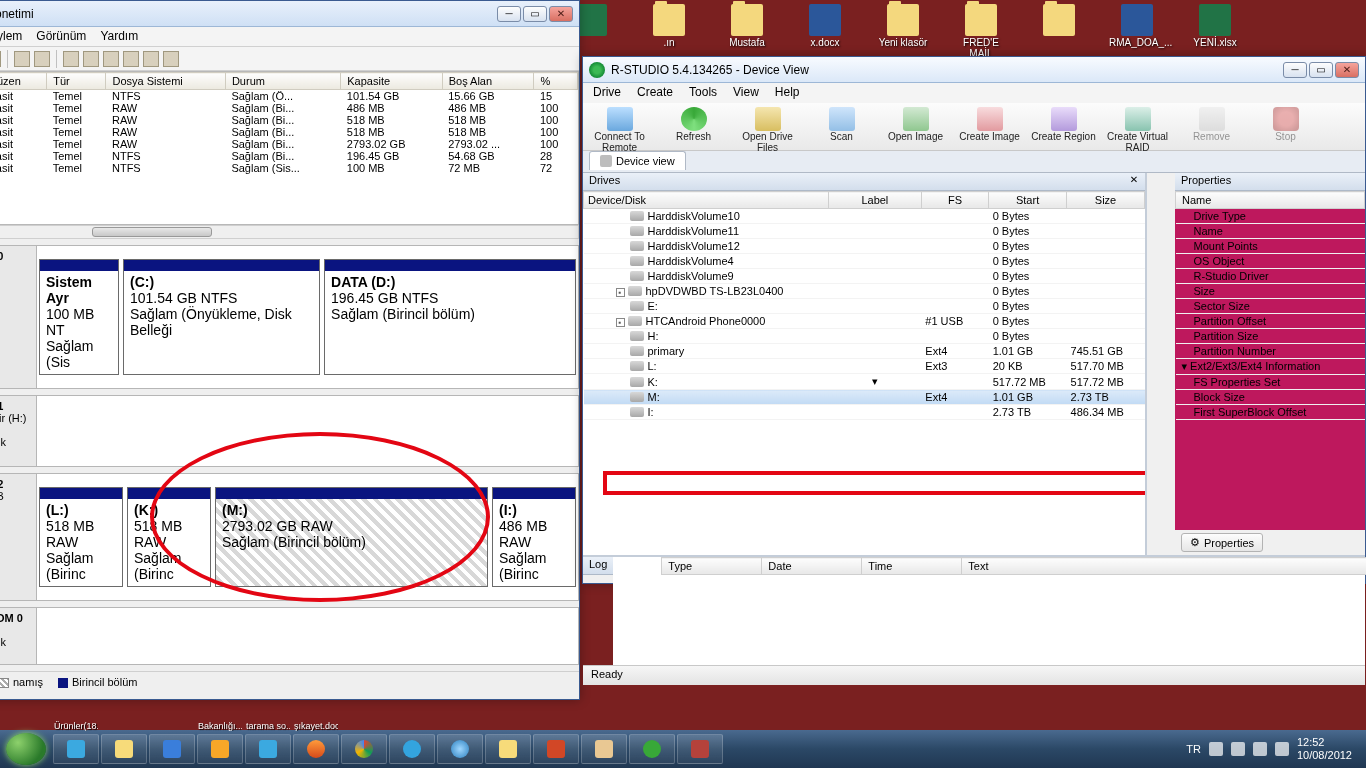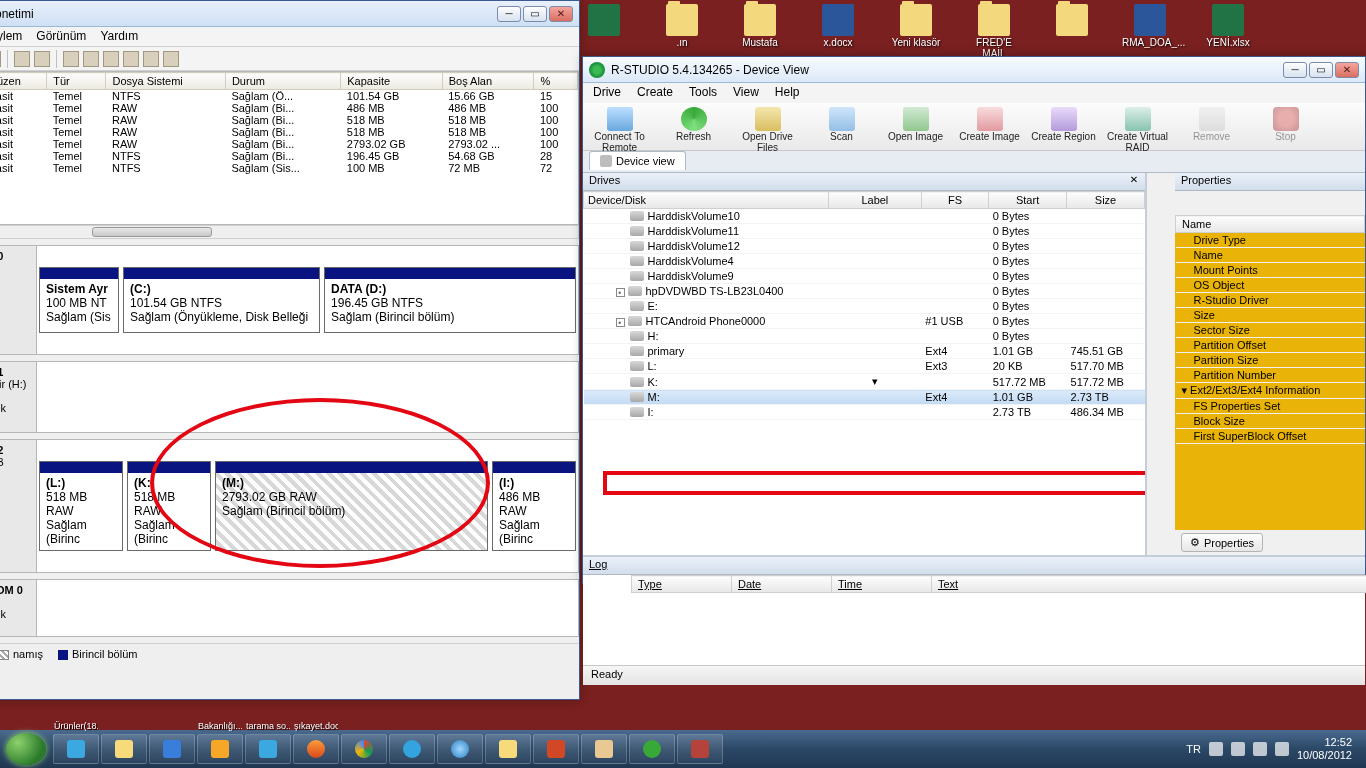--- a/index.html
+++ b/index.html
@@ -1,19 +1,19 @@
 <!DOCTYPE html>
 <html><head>
 <meta charset="utf-8">
 <style>
 * { margin: 0; padding: 0; box-sizing: border-box; font-family: "Segoe UI", Tahoma, sans-serif; }
 body { width: 1366px; height: 768px; position: relative; background: #7a2020; overflow: hidden; font-size: 11px; }
 
 
-.desktop-icons { position: absolute; top: 0; left: 0; right: 0; height: 60px; display: flex; gap: 22px; padding: 4px 30px; }
+.desktop-icons { position: absolute; top: 0; left: 0; right: 0; height: 60px; display: flex; gap: 22px; padding: 4px 17px; }
 .desktop-icon { width: 56px; text-align: center; color: #fff; font-size: 10px; text-shadow: 1px 1px 2px #000; }
 .desktop-icon .ico { width: 32px; height: 32px; margin: 0 auto 1px; background: #f4d87e; border-radius: 2px; position: relative; }
 .desktop-icon .ico.folder::before { content: ''; position: absolute; top: -3px; left: 2px; width: 12px; height: 4px; background: #f4d87e; border-radius: 1px 1px 0 0; }
 .desktop-icon .ico.word { background: #2b579a; }
 .desktop-icon .ico.excel { background: #217346; }
 .desktop-icon .ico.red { background: #c0392b; }
 .desktop-icon .ico.disc { background: radial-gradient(circle,#eee 35%,#888 36%,#ddd 60%,#888 80%); border-radius: 50%; }
 
 
 .win { position: absolute; background: #efefef; border: 1px solid #3a5a90; box-shadow: 0 0 10px rgba(0,0,0,.3); }
@@ -34,21 +34,21 @@
 .dmgrid th { background: linear-gradient(#fdfdfd,#ece9df); border: 1px solid #d0ccc0; padding: 2px 6px; text-align: left; font-weight: normal; }
 .dmgrid td { padding: 0 6px; white-space: nowrap; }
 
 .dmscroll { height: 14px; background: #efefef; border: 1px solid #cfcfcf; position: relative; }
 .dmscroll .thumb { position: absolute; left: 110px; top: 1px; width: 120px; height: 10px; background: linear-gradient(#e8e8e8,#c8c8c8); border: 1px solid #999; border-radius: 3px; }
 
 .diskrow { margin-top: 6px; display: flex; border: 1px solid #b6b6b6; background: #fff; }
 .diskhdr { width: 55px; padding: 4px 6px; border-right: 1px solid #b6b6b6; font-size: 11px; background: #e8e8e8; }
 .diskhdr b { font-size: 11px; }
 .partwrap { flex: 1; display: flex; }
-.part { border: 1px solid #6a6a6a; margin: 21px 2px; background: #fff; position: relative; padding: 4px 6px; font-size: 12px; min-height: 66px; }
+.part { border: 1px solid #6a6a6a; margin: 13px 2px; background: #fff; position: relative; padding: 4px 6px; font-size: 14px; min-height: 66px; }
 .part .cap { height: 11px; background: #0a1480; margin: -4px -6px 3px -6px; }
 .part.hatched { background: repeating-linear-gradient(45deg,#fff,#fff 4px,#d8d8d8 4px,#d8d8d8 8px); }
 .legendrow { margin-top: 6px; padding: 4px 6px; border-top: 1px solid #cfcfcf; font-size: 11px; }
 .legendrow .sq { display: inline-block; width: 10px; height: 10px; background: #0a1480; margin: 0 4px 0 12px; vertical-align: middle; }
 .legendrow .sq.h { background: repeating-linear-gradient(45deg,#fff,#fff 2px,#aaa 2px,#aaa 4px); border: 1px solid #888; }
 
 
 .redcircle { position: absolute; border: 4px solid #e30613; border-radius: 50%; pointer-events: none; }
 
 
@@ -85,29 +85,29 @@
 .drivetbl th { background: linear-gradient(#fdfdfd,#e7e7e7); border: 1px solid #cfcfcf; padding: 2px 4px; font-weight: normal; text-align: left; }
 .drivetbl th.c { text-align: center; }
 .drivetbl td { padding: 1px 4px; border-bottom: 1px solid #f3f3f3; white-space: nowrap; }
 .drivetbl tr.sel td { background: linear-gradient(#dceaf9,#c1daf4); }
 .redbox { position: absolute; border: 4px solid #e30613; pointer-events: none; }
 .dicon { display: inline-block; width: 14px; height: 10px; background: linear-gradient(#d8d8d8,#a8a8a8); border-radius: 2px; margin-right: 4px; vertical-align: -1px; }
 .tree-ind { display: inline-block; }
 .expander { display: inline-block; width: 9px; height: 9px; border: 1px solid #888; font-size: 8px; line-height: 7px; text-align: center; margin-right: 3px; color: #555; }
 
 .proppane { width: 190px; display: flex; flex-direction: column; }
-.proplist { flex: 1; background: #eab308; overflow: hidden; margin-top: 24px; }
+.proplist { flex: 1; background: #be185d; overflow: hidden; }
 .proplist table { width: 100%; border-collapse: collapse; font-size: 11px; }
 .proplist th { background: linear-gradient(#fdfdfd,#e7e7e7); border: 1px solid #cfcfcf; padding: 2px 6px; font-weight: normal; text-align: left; }
 .proplist td { padding: 1px 6px; border-bottom: 1px solid #f0f0f0; }
 .proplist td.grp { font-weight: normal; }
 .proplist td.ind { padding-left: 18px; }
 .propbtn { margin: 3px 6px; padding: 2px 8px; background: linear-gradient(#fdfdfd,#e6e6e6); border: 1px solid #b3b3b3; border-radius: 3px; font-size: 11px; display: inline-flex; align-items: center; gap: 4px; }
 
-.logpane { height: 110px; border-top: 2px solid #c4cdd9; display: flex; flex-direction: column; text-decoration: underline; }
+.logpane { height: 110px; border-top: 2px solid #c4cdd9; display: flex; flex-direction: row; }
 .logtbl { flex: 1; background: #fff; }
 .logtbl table { width: 100%; border-collapse: collapse; font-size: 11px; margin-left: 48px; }
 .logtbl th { background: linear-gradient(#fdfdfd,#e7e7e7); border: 1px solid #cfcfcf; padding: 2px 6px; font-weight: normal; text-align: left; }
 .statusbar { height: 20px; background: linear-gradient(#f6f6f6,#e3e3e3); border-top: 1px solid #c8c8c8; padding: 2px 8px; font-size: 11px; }
 
 
 .taskbar { position: absolute; left: 0; right: 0; bottom: 0; height: 38px; background: linear-gradient(#4a6a8f 0%, #2b4866 50%, #203752 100%); display: flex; align-items: center; padding: 0 6px; }
 .startbtn { width: 40px; height: 32px; background: radial-gradient(circle at 30% 30%, #8dd16c, #2a7a2a 70%); border-radius: 50%; margin-right: 6px; box-shadow: 0 0 6px #8dd16c; }
 .tbitem { width: 46px; height: 30px; margin: 0 1px; background: linear-gradient(rgba(255,255,255,.15),rgba(255,255,255,.05)); border: 1px solid rgba(255,255,255,.2); border-radius: 2px; position: relative; }
 .tbitem.app::after { content:''; position:absolute; inset:5px 13px; border-radius:3px; }
@@ -119,21 +119,21 @@
 .tbitem.fl::after { background:#f7db7a; }
 .tbitem.wm::after { background:#3a7edb; }
 .tbitem.it::after { background:radial-gradient(circle,#9fd7ff,#2a7fbf); border-radius:50%; }
 .tbitem.pa::after { background:#e9c893; }
 .tbitem.rs::after { background:#38a838; border-radius:50%; }
 .tbitem.sk::after { background:#33a4df; border-radius:50%; }
 .tbitem.tb::after { background:#b5423b; }
 .taskbar .tblabel { position: absolute; top: -14px; left: 0; right: 0; text-align: center; color: #fff; font-size: 9px; text-shadow: 1px 1px 1px #000; white-space: nowrap; overflow: hidden; }
 .tray { margin-left: auto; display: flex; align-items: center; gap: 8px; color: #fff; font-size: 11px; padding-right: 8px; }
 .tray .ic { width: 14px; height: 14px; background: rgba(255,255,255,.7); border-radius: 2px; }
-.clock { text-align: right; line-height: 1.15; font-size: 11px; }
+.clock { text-align: left; line-height: 1.15; font-size: 11px; }
 </style>
 </head>
 <body>
 
 <div class="desktop-icons" id="desktopRow">
     <div class="desktop-icon">
       <div class="ico folder"></div>
       <div></div>
     </div>
     <div class="desktop-icon">

